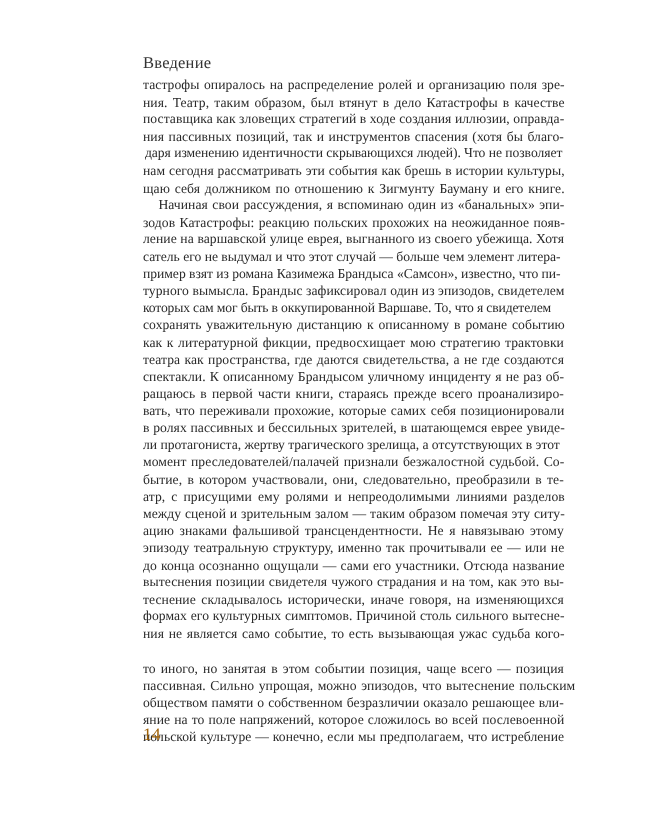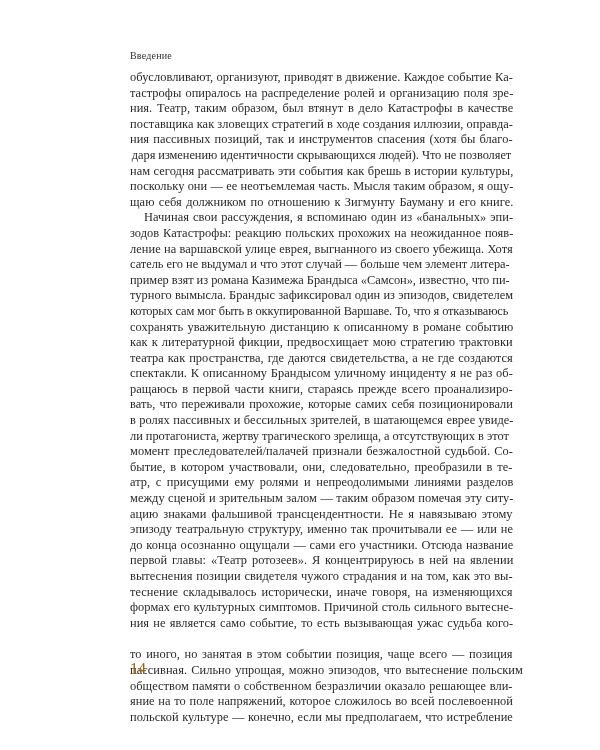--- a/index.html
+++ b/index.html
@@ -2,21 +2,21 @@
 <html><head>
 <meta charset="utf-8">
 <style>
   html, body { margin: 0; padding: 0; }
   body {
     width: 600px; height: 750px; background: #ffffff; position: relative; overflow: hidden;
     font-family: "Liberation Serif", "DejaVu Serif", serif; color: #2a2a2a;
   }
   .running-head {
     position: absolute; left: 130px; top: 50px;
-    font-size: 10px; letter-spacing: 0.2px; color: #333;
+    font-size: 15px; letter-spacing: 0.2px; color: #333;
   }
   .body-text {
     position: absolute; left: 130px; top: 70px; width: 383px;
   }
   .line {
     display: block; height: 15.6px; line-height: 15.6px;
     font-size: 12.4px; white-space: nowrap;
     text-align: justify; text-align-last: justify;
     letter-spacing: 0.05px;
   }
@@ -25,52 +25,49 @@
     position: absolute; left: 130px; top: 660px;
     font-size: 16px; color: #a16207;
   }
 </style>
 </head>
 <body>
 
 <div class="running-head">Введение</div>
 
 <div class="body-text" id="body-text">
-    <span class="line" style="display: block; text-align: left; text-align-last: auto; word-spacing: 0.142857px;">обусловливают, организуют, приводят в движение. Каждое событие Ка-</span>
     <span class="line" style="display: block; text-align: left; text-align-last: auto; word-spacing: 1px;">тастрофы опиралось на распределение ролей и организацию поля зре-</span>
     <span class="line" style="display: block; text-align: left; text-align-last: auto; word-spacing: 1.6px;">ния. Театр, таким образом, был втянут в дело Катастрофы в качестве</span>
     <span class="line" style="display: block; text-align: left; text-align-last: auto; word-spacing: 0px;">поставщика как зловещих стратегий в ходе создания иллюзии, оправда-</span>
     <span class="line" style="display: block; text-align: left; text-align-last: auto; word-spacing: 1px;">ния пассивных позиций, так и инструментов спасения (хотя бы благо-</span>
     <span class="line" style="display: block; text-align: center; text-align-last: auto; letter-spacing: -0.0530052px;">даря изменению идентичности скрывающихся людей). Что не позволяет</span>
     <span class="line" style="display: block; text-align: left; text-align-last: auto; word-spacing: 0.333333px;">нам сегодня рассматривать эти события как брешь в истории культуры,</span>
-    <span class="line" style="display: block; text-align: left; text-align-last: auto; word-spacing: 0.1px;">поскольку они — ее неотъемлемая часть. Мысля таким образом, я ощу-</span>
     <span class="line" style="display: block; text-align: center; text-align-last: auto; word-spacing: 1.2px; font-family: Liberation Serif, serif;">щаю себя должником по отношению к Зигмунту Бауману и его книге.</span>
     <span class="line indent" style="display: block; text-align: left; text-align-last: auto; word-spacing: 0.875px;">Начиная свои рассуждения, я вспоминаю один из «банальных» эпи-</span>
     <span class="line" style="display: block; text-align: left; text-align-last: auto; word-spacing: 0.714286px;">зодов Катастрофы: реакцию польских прохожих на неожиданное появ-</span>
     <span class="line" style="display: block; text-align: left; text-align-last: auto; word-spacing: 0.111111px;">ление на варшавской улице еврея, выгнанного из своего убежища. Хотя</span>
     <span class="line" style="display: block; text-align: left; text-align-last: auto; letter-spacing: -0.0177604px;">сатель его не выдумал и что этот случай — больше чем элемент литера-</span>
     <span class="line" style="display: block; text-align: left; text-align-last: auto; letter-spacing: -0.0354286px;">пример взят из романа Казимежа Брандыса «Самсон», известно, что пи-</span>
     <span class="line" style="display: block; text-align: left; text-align-last: auto; word-spacing: 0px;">турного вымысла. Брандыс зафиксировал один из эпизодов, свидетелем</span>
-    <span class="line" style="display: block; text-align: left; text-align-last: auto; letter-spacing: -0.13954px;">которых сам мог быть в оккупированной Варшаве. То, что я отказываюсь</span>
+    <span class="line" style="display: block; text-align: left; text-align-last: auto; letter-spacing: -0.13954px;">которых сам мог быть в оккупированной Варшаве. То, что я свидетелем</span>
     <span class="line" style="display: block; text-align: left; text-align-last: auto; word-spacing: 1.28571px;">сохранять уважительную дистанцию к описанному в романе событию</span>
     <span class="line" style="display: block; text-align: left; text-align-last: auto; word-spacing: 1px;">как к литературной фикции, предвосхищает мою стратегию трактовки</span>
     <span class="line" style="display: block; text-align: left; text-align-last: auto; word-spacing: 0.777778px;">театра как пространства, где даются свидетельства, а не где создаются</span>
     <span class="line" style="display: block; text-align: left; text-align-last: auto; word-spacing: 0.555556px;">спектакли. К описанному Брандысом уличному инциденту я не раз об-</span>
     <span class="line" style="display: block; text-align: left; text-align-last: auto; word-spacing: 1.5px;">ращаюсь в первой части книги, стараясь прежде всего проанализиро-</span>
     <span class="line" style="display: block; text-align: left; text-align-last: auto; word-spacing: 1px;">вать, что переживали прохожие, которые самих себя позиционировали</span>
     <span class="line" style="display: block; text-align: left; text-align-last: auto; word-spacing: 0.222222px;">в ролях пассивных и бессильных зрителей, в шатающемся еврее увиде-</span>
     <span class="line" style="display: block; text-align: left; text-align-last: auto; letter-spacing: -0.0354286px;">ли протагониста, жертву трагического зрелища, а отсутствующих в этот</span>
     <span class="line" style="display: block; text-align: left; text-align-last: auto; word-spacing: 1px;">момент преследователей/палачей признали безжалостной судьбой. Со-</span>
     <span class="line" style="display: block; text-align: left; text-align-last: auto; word-spacing: 1.625px;">бытие, в котором участвовали, они, следовательно, преобразили в те-</span>
     <span class="line" style="display: block; text-align: left; text-align-last: auto; word-spacing: 2.375px;">атр, с присущими ему ролями и непреодолимыми линиями разделов</span>
     <span class="line" style="display: block; text-align: left; text-align-last: auto; word-spacing: 0.3px;">между сценой и зрительным залом — таким образом помечая эту ситу-</span>
     <span class="line" style="display: block; text-align: left; text-align-last: auto; word-spacing: 1.85714px;">ацию знаками фальшивой трансцендентности. Не я навязываю этому</span>
     <span class="line" style="display: block; text-align: right; text-align-last: auto; word-spacing: 0.777778px;">эпизоду театральную структуру, именно так прочитывали ее — или не</span>
     <span class="line" style="display: block; text-align: left; text-align-last: auto; word-spacing: 0.555556px;">до конца осознанно ощущали — сами его участники. Отсюда название</span>
-    <span class="line" style="display: block; text-align: left; text-align-last: auto; word-spacing: 1.66667px;">первой главы: «Театр ротозеев». Я концентрируюсь в ней на явлении</span>
     <span class="line" style="display: block; text-align: left; text-align-last: auto; word-spacing: 0.5px;">вытеснения позиции свидетеля чужого страдания и на том, как это вы-</span>
     <span class="line" style="display: block; text-align: left; text-align-last: auto; word-spacing: 1.83333px;">теснение складывалось исторически, иначе говоря, на изменяющихся</span>
     <span class="line" style="display: block; text-align: left; text-align-last: auto; word-spacing: 0.285714px;">формах его культурных симптомов. Причиной столь сильного вытесне-</span>
     <span class="line" style="display: block; text-align: left; text-align-last: auto; word-spacing: 1.1px;">ния не является само событие, то есть вызывающая ужас судьба кого-</span>
     <span class="line" style="display: block; text-align: left; text-align-last: auto; word-spacing: 1.45455px; margin-top: 16px;">то иного, но занятая в этом событии позиция, чаще всего — позиция</span>
     <span class="line" style="display: block; text-align: left; text-align-last: auto; word-spacing: 1px;">пассивная. Сильно упрощая, можно эпизодов, что вытеснение польским</span>
     <span class="line" style="display: block; text-align: left; text-align-last: auto; word-spacing: 0.428571px;">обществом памяти о собственном безразличии оказало решающее вли-</span>
     <span class="line" style="display: block; text-align: left; text-align-last: auto; word-spacing: 0.555556px;">яние на то поле напряжений, которое сложилось во всей послевоенной</span>
     <span class="line" style="display: block; text-align: left; text-align-last: auto; word-spacing: 0.375px;">польской культуре — конечно, если мы предполагаем, что истребление</span>
   </div>

